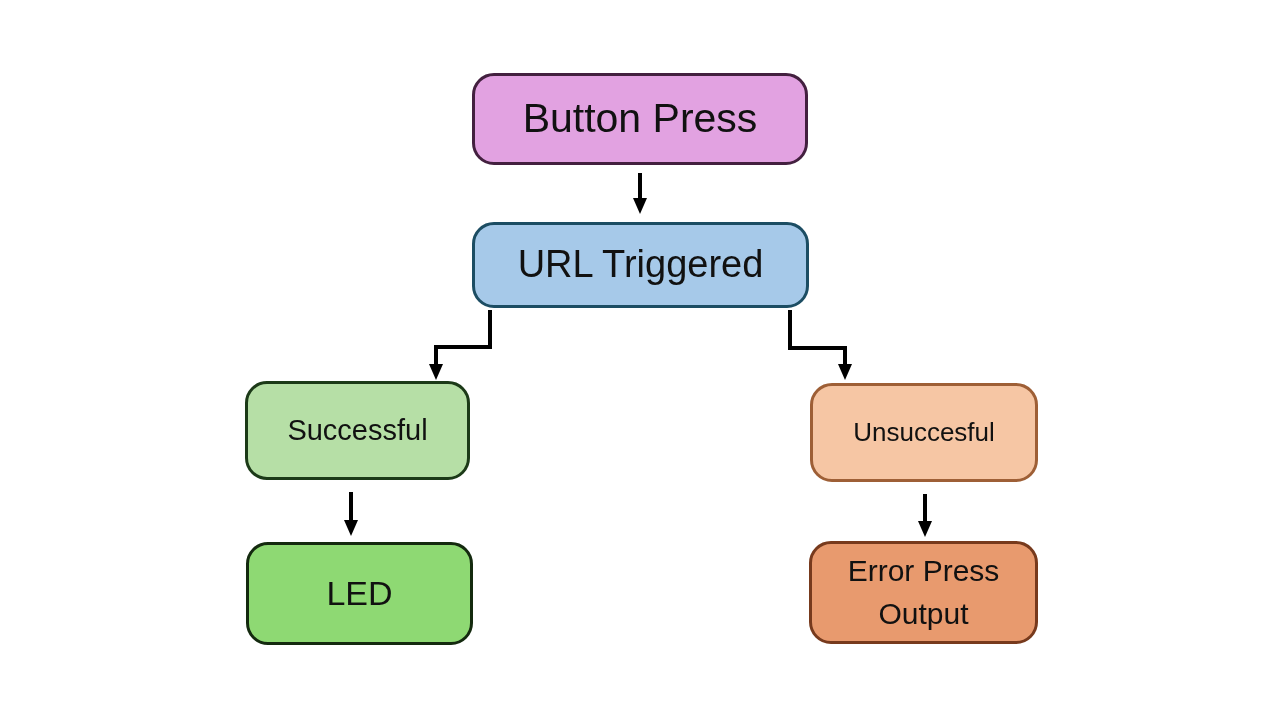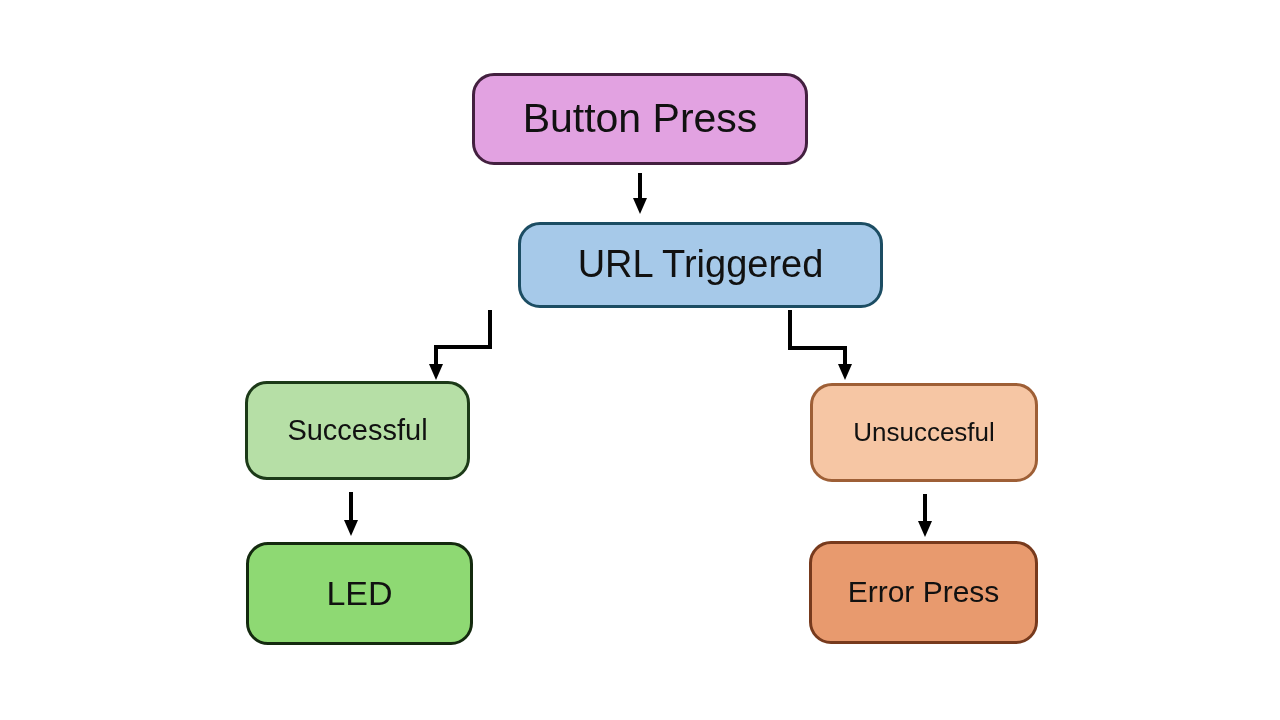--- a/index.html
+++ b/index.html
@@ -29,21 +29,21 @@
     border-radius: 22px;
     display: flex;
     flex-direction: column;
     align-items: center;
     justify-content: center;
     color: #111111;
     text-align: center;
     line-height: 1.3;
   }
   .node-button-press   { left: 472px; top:  73px; width: 336px; height:  92px; font-size: 41px; }
-  .node-url-triggered  { left: 472px; top: 222px; width: 365px; height:  86px; font-size: 38px; margin-left: 46px; }
+  .node-url-triggered  { left: 472px; top: 222px; width: 337px; height:  86px; font-size: 38px; }
   .node-successful     { left: 245px; top: 381px; width: 225px; height:  99px; font-size: 29px; justify-content: center; }
   .node-unsuccesful    { left: 810px; top: 383px; width: 228px; height:  99px; font-size: 26px; }
   .node-led-toggle     { left: 246px; top: 542px; width: 227px; height: 103px; font-size: 34px; line-height: 1.38; }
   .node-error-output   { left: 809px; top: 541px; width: 229px; height: 103px; font-size: 30px; line-height: 1.42; }
   .edge {
     stroke: #000000;
     stroke-width: 4;
     fill: none;
   }
 </style>
@@ -80,15 +80,16 @@
   <div class="node node-unsuccesful" style="background-color: rgb(246, 198, 164); border-color: rgb(158, 95, 54);">
     <span>Unsuccesful</span>
   </div>
 
   <div class="node node-led-toggle" style="background-color: rgb(142, 217, 115); border-color: rgb(20, 42, 15);">
     <span>LED</span>
   </div>
 
   <div class="node node-error-output" style="background-color: rgb(232, 154, 110); border-color: rgb(119, 58, 29);">
     <span>Error Press</span>
+    <span>Output</span>
   </div>
 
 </div>
 
 </body></html>

